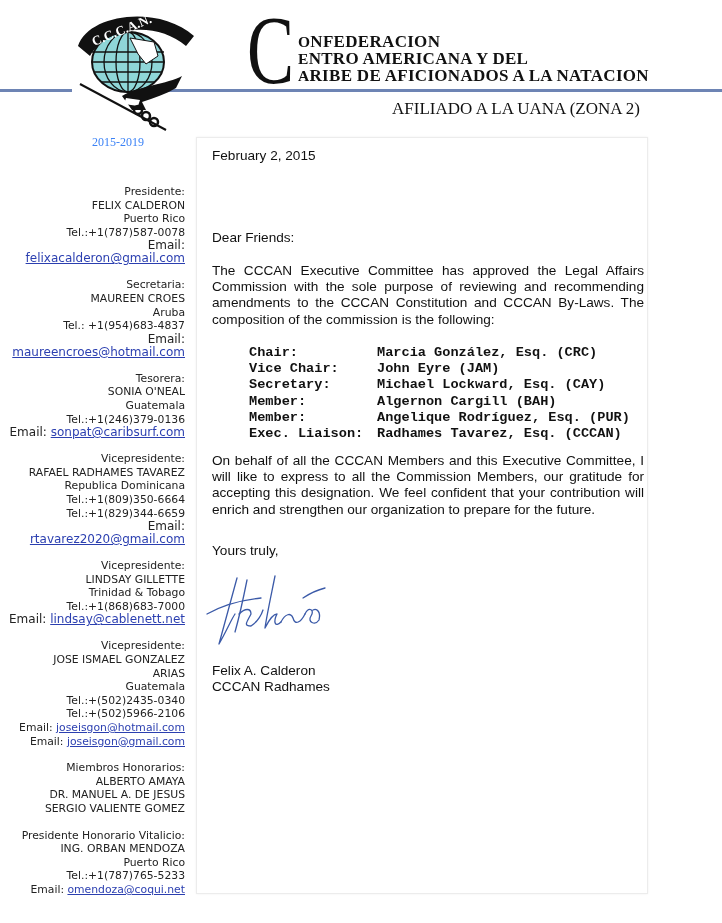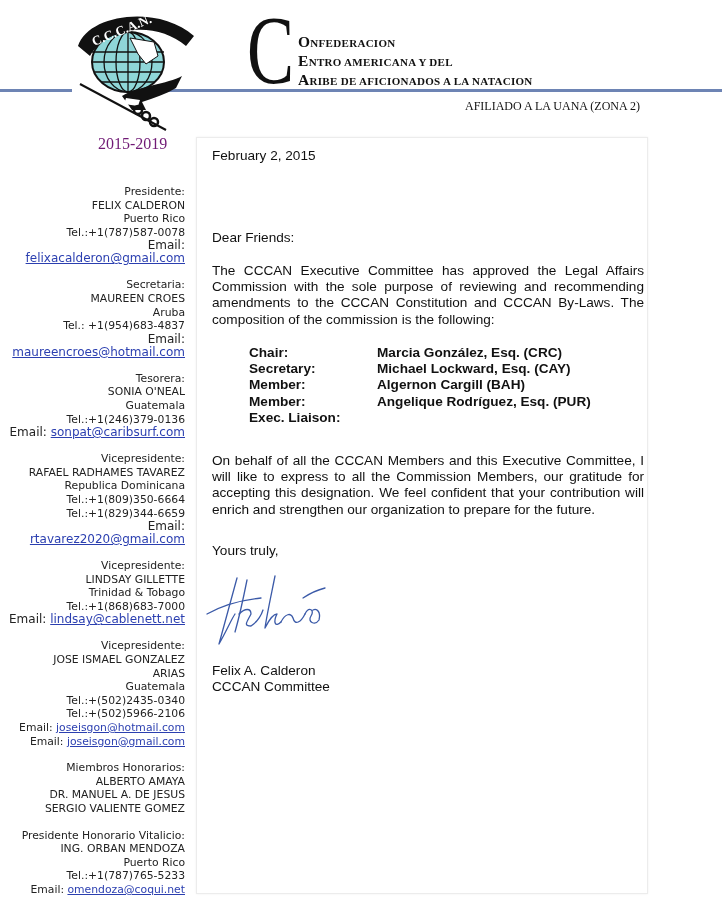--- a/index.html
+++ b/index.html
@@ -12,46 +12,46 @@
     .hline { position: absolute; height: 3px; background: #6d84b4; top: 89px; }
     .hline.left { left: 0; width: 72px; }
     .hline.right { left: 155px; width: 567px; }
     .bigC {
       position: absolute; left: 247px; top: 6px; font-family: "Liberation Serif", serif;
       font-size: 98px; line-height: 88px; color: #111; transform: scaleX(0.72); transform-origin: left top;
     }
     .org-lines { position: absolute; left: 298px; top: 33px; font-family: "Liberation Serif", serif; font-weight: bold; color: #111; }
     .org-line { font-size: 15.5px; line-height: 17px; letter-spacing: 0.3px; white-space: nowrap; }
     .org-line .cap { font-size: 15.5px; }
-    .org-line .sc { font-size: 11px; }
-    .afiliado { position: absolute; right: 82px; top: 99px; font-family: "Liberation Serif", serif; font-size: 12px; color: #111; white-space: nowrap; }
+    .org-line .sc { font-size: 17px; }
+    .afiliado { position: absolute; right: 82px; top: 99px; font-family: "Liberation Serif", serif; font-size: 17px; color: #111; white-space: nowrap; }
 
     
-    .term { position: absolute; left: 98px; top: 135px; font-family: "Liberation Serif", serif; font-size: 16px; color: #701a75; }
+    .term { position: absolute; left: 92px; top: 135px; font-family: "Liberation Serif", serif; font-size: 12px; color: #3b82f6; }
     .sidebar { position: absolute; right: 537px; top: 185px; text-align: right; font-family: "DejaVu Sans", sans-serif; color: #222; }
     .officer { margin-bottom: 13px; }
     .officer .role, .officer .country, .officer .tel { font-size: 10.8px; line-height: 13.6px; }
     .officer .name { font-size: 10.8px; line-height: 13.6px; font-weight: normal; }
     .officer .email { font-size: 12px; line-height: 13px; }
     .officer .email.big { font-size: 10.8px; line-height: 13.6px; }
     .officer .email a { color: #2b3fb0; text-decoration: underline; }
     .hon { margin-top: 12px; margin-bottom: 13px; }
     .hon .name { font-weight: normal; font-size: 10.8px; line-height: 13.6px; }
 
     
     .letter {
       position: absolute; left: 196px; top: 137px; width: 450px; height: 755px;
       border: 1px solid #ececec; box-shadow: 0 0 2px #f0f0f0; background: #fff;
     }
     .letter-text { position: absolute; left: 15px; width: 432px; font-size: 13.6px; line-height: 16.2px; color: #111; }
     .date { top: 10px; }
     .salutation { top: 92px; }
     .para1 { top: 125px; text-align: justify; }
     .commission { position: absolute; left: 52px; top: 207px; font-size: 13.6px; line-height: 16.2px; font-weight: bold; color: #111; }
-    .commission .row { display: flex; }
+    .commission .row { display: flex; font-family: Liberation Mono, monospace; }
     .commission .title { width: 128px; }
     .para2 { top: 315px; text-align: justify; }
     .closing { top: 405px; }
     .signature { position: absolute; left: 4px; top: 432px; width: 130px; height: 80px; }
     .signer { top: 525px; }
     .signer div { line-height: 16.4px; }
   </style>
 </head>
 <body>
 
@@ -163,33 +163,38 @@
   <div class="letter-text date">February 2, 2015</div>
   <div class="letter-text para1">The CCCAN Executive Committee has approved the Legal Affairs Commission with the sole purpose of reviewing and recommending amendments to the CCCAN Constitution and CCCAN By-Laws.  The composition of the commission is the following:</div>
   <div class="letter-text salutation">Dear Friends:</div>
 
   <div class="commission">
     <div class="row">
         <span class="title">Chair:</span>
         <span>Marcia González, Esq. (CRC)</span>
       </div>
     <div class="row">
+        <span class="title">Vice Chair:</span>
+        <span>John Eyre (JAM)</span>
+      </div>
+    <div class="row">
         <span class="title">Secretary:</span>
         <span>Michael Lockward, Esq. (CAY)</span>
       </div>
     <div class="row">
         <span class="title">Member:</span>
         <span>Algernon Cargill (BAH)</span>
       </div>
     <div class="row">
         <span class="title">Member:</span>
         <span>Angelique Rodríguez, Esq. (PUR)</span>
       </div>
     <div class="row">
         <span class="title">Exec. Liaison:</span>
+        <span>Radhames Tavarez, Esq. (CCCAN)</span>
       </div>
   </div>
 
   <div class="letter-text para2">On behalf of all the CCCAN Members and this Executive Committee, I will like to express to all the Commission Members, our gratitude for accepting this designation. We feel confident that your contribution will enrich and strengthen our organization to prepare for the future.</div>
   <div class="letter-text closing">Yours truly,</div>
 
   <svg class="signature" viewBox="0 0 130 80">
     <g fill="none" stroke="#3b5aa8" stroke-width="1.3" stroke-linecap="round" stroke-linejoin="round">
       <path d="M6 44 C20 36, 40 30, 60 28"></path>
       <path d="M36 8 C30 30, 24 52, 18 74 C26 60, 30 50, 34 44"></path>
@@ -197,15 +202,15 @@
       <path d="M38 44 C44 38, 50 38, 50 44 C46 52, 42 56, 50 56 C56 52, 60 46, 62 40"></path>
       <path d="M74 6 C70 26, 66 44, 64 58 C68 50, 72 44, 76 44 C72 52, 74 58, 80 52"></path>
       <path d="M80 52 C84 44, 90 42, 92 48 C94 56, 100 52, 104 44"></path>
       <path d="M104 44 C108 36, 114 40, 110 46 C106 52, 114 56, 118 50 C120 42, 116 38, 112 40"></path>
       <path d="M102 28 C108 24, 116 20, 124 18"></path>
     </g>
   </svg>
 
   <div class="letter-text signer">
     <div>Felix A. Calderon</div>
-    <div>CCCAN Committee</div>
+    <div>CCCAN Radhames</div>
   </div>
 </div>
 
 </body></html>

